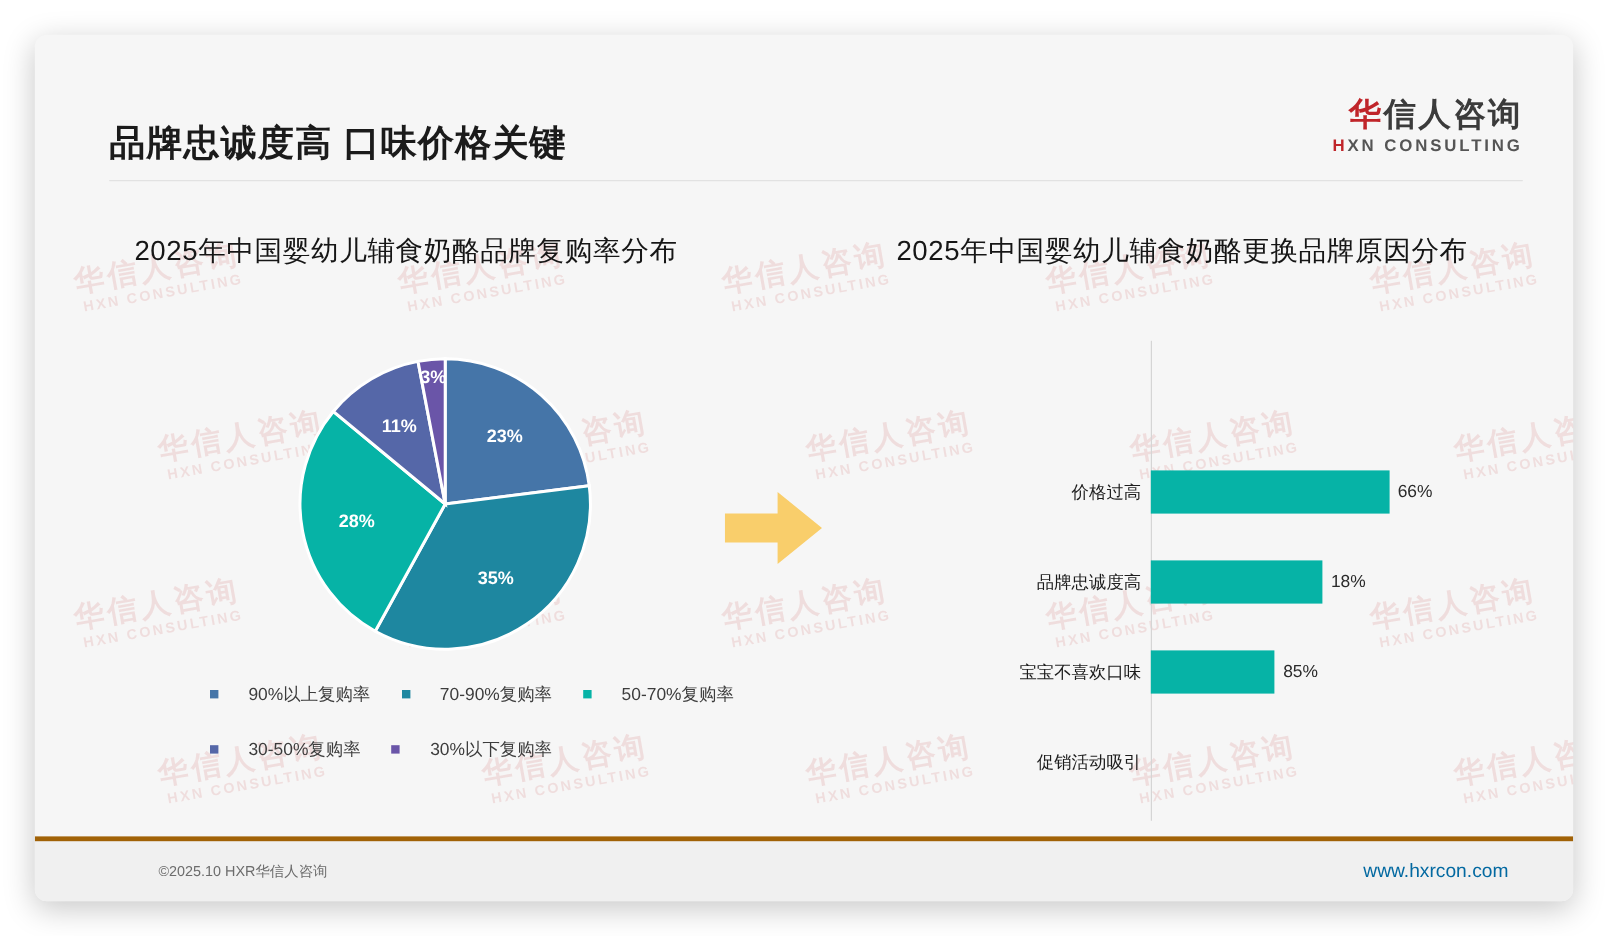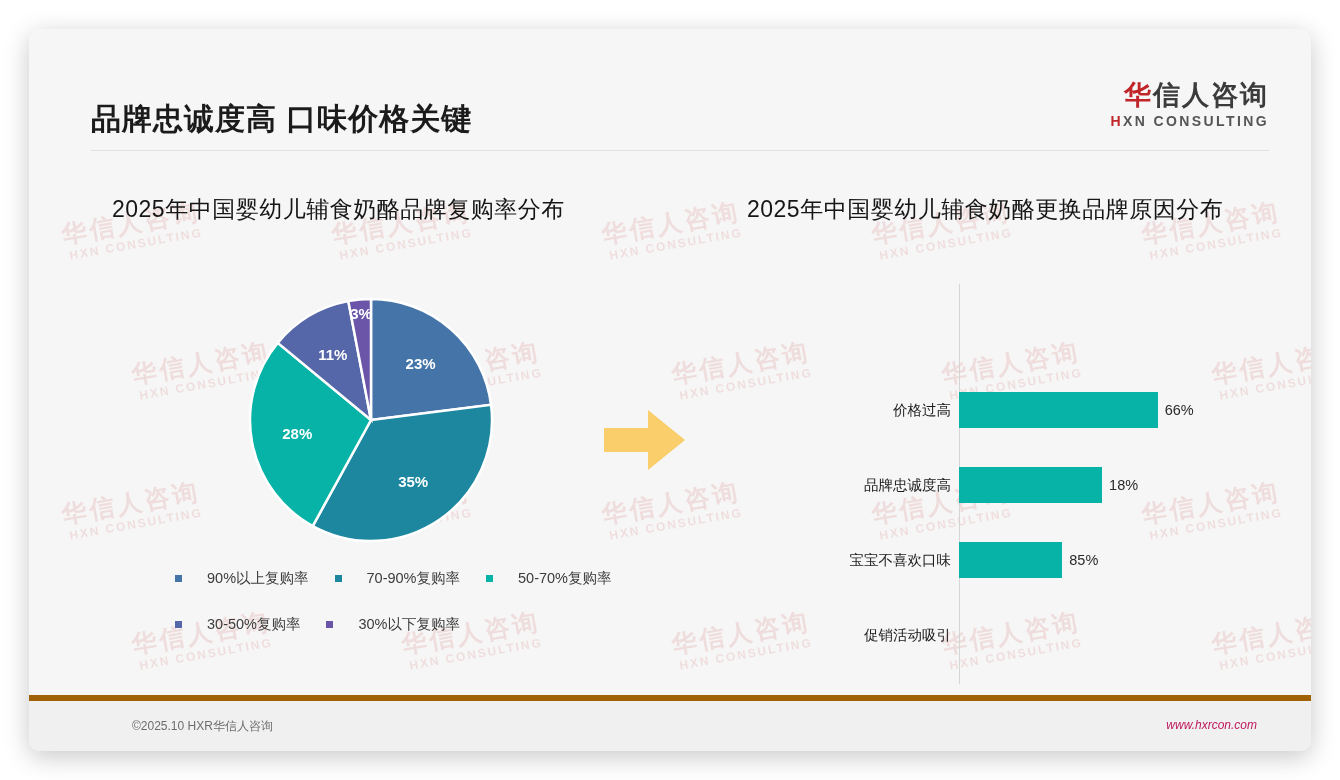--- a/index.html
+++ b/index.html
@@ -81,24 +81,24 @@
     font-size:14.5px;color:#2a2a2a;white-space:nowrap;padding-left:7px;
   }
 
   
   .foot-rule{position:absolute;left:110px;right:42px;top:702px;height:1px;background:#e4e4e4;z-index:3;}
   #footnote{
     position:absolute;left:113px;top:683px;font-size:11.5px;color:#8b8b8b;z-index:4;letter-spacing:.2px;
   }
   #footer-bar{
     position:absolute;left:0;bottom:0;width:100%;height:50px;background:#f0f0f0;
-    border-top:6px solid #a16207;z-index:4;
+    border-top:4px solid #a16207;z-index:4;
   }
   #footer-left{position:absolute;left:103px;top:17px;font-size:12px;color:#6c6c6c;}
-  #footer-right{position:absolute;right:54px;top:17px;font-size:12px;color:#be185d;font-style:italic;}
+  #footer-right{position:absolute;right:54px;top:17px;font-size:16px;color:#0369a1;}
 </style>
 </head>
 <body>
 
 <div id="slide">
 
   <div class="wm-layer" id="wm-layer">
       <div class="wm" style="left: 30px; top: 190px;">
         <span class="cn">华信人咨询</span>
         <span class="en">HXN CONSULTING</span>

